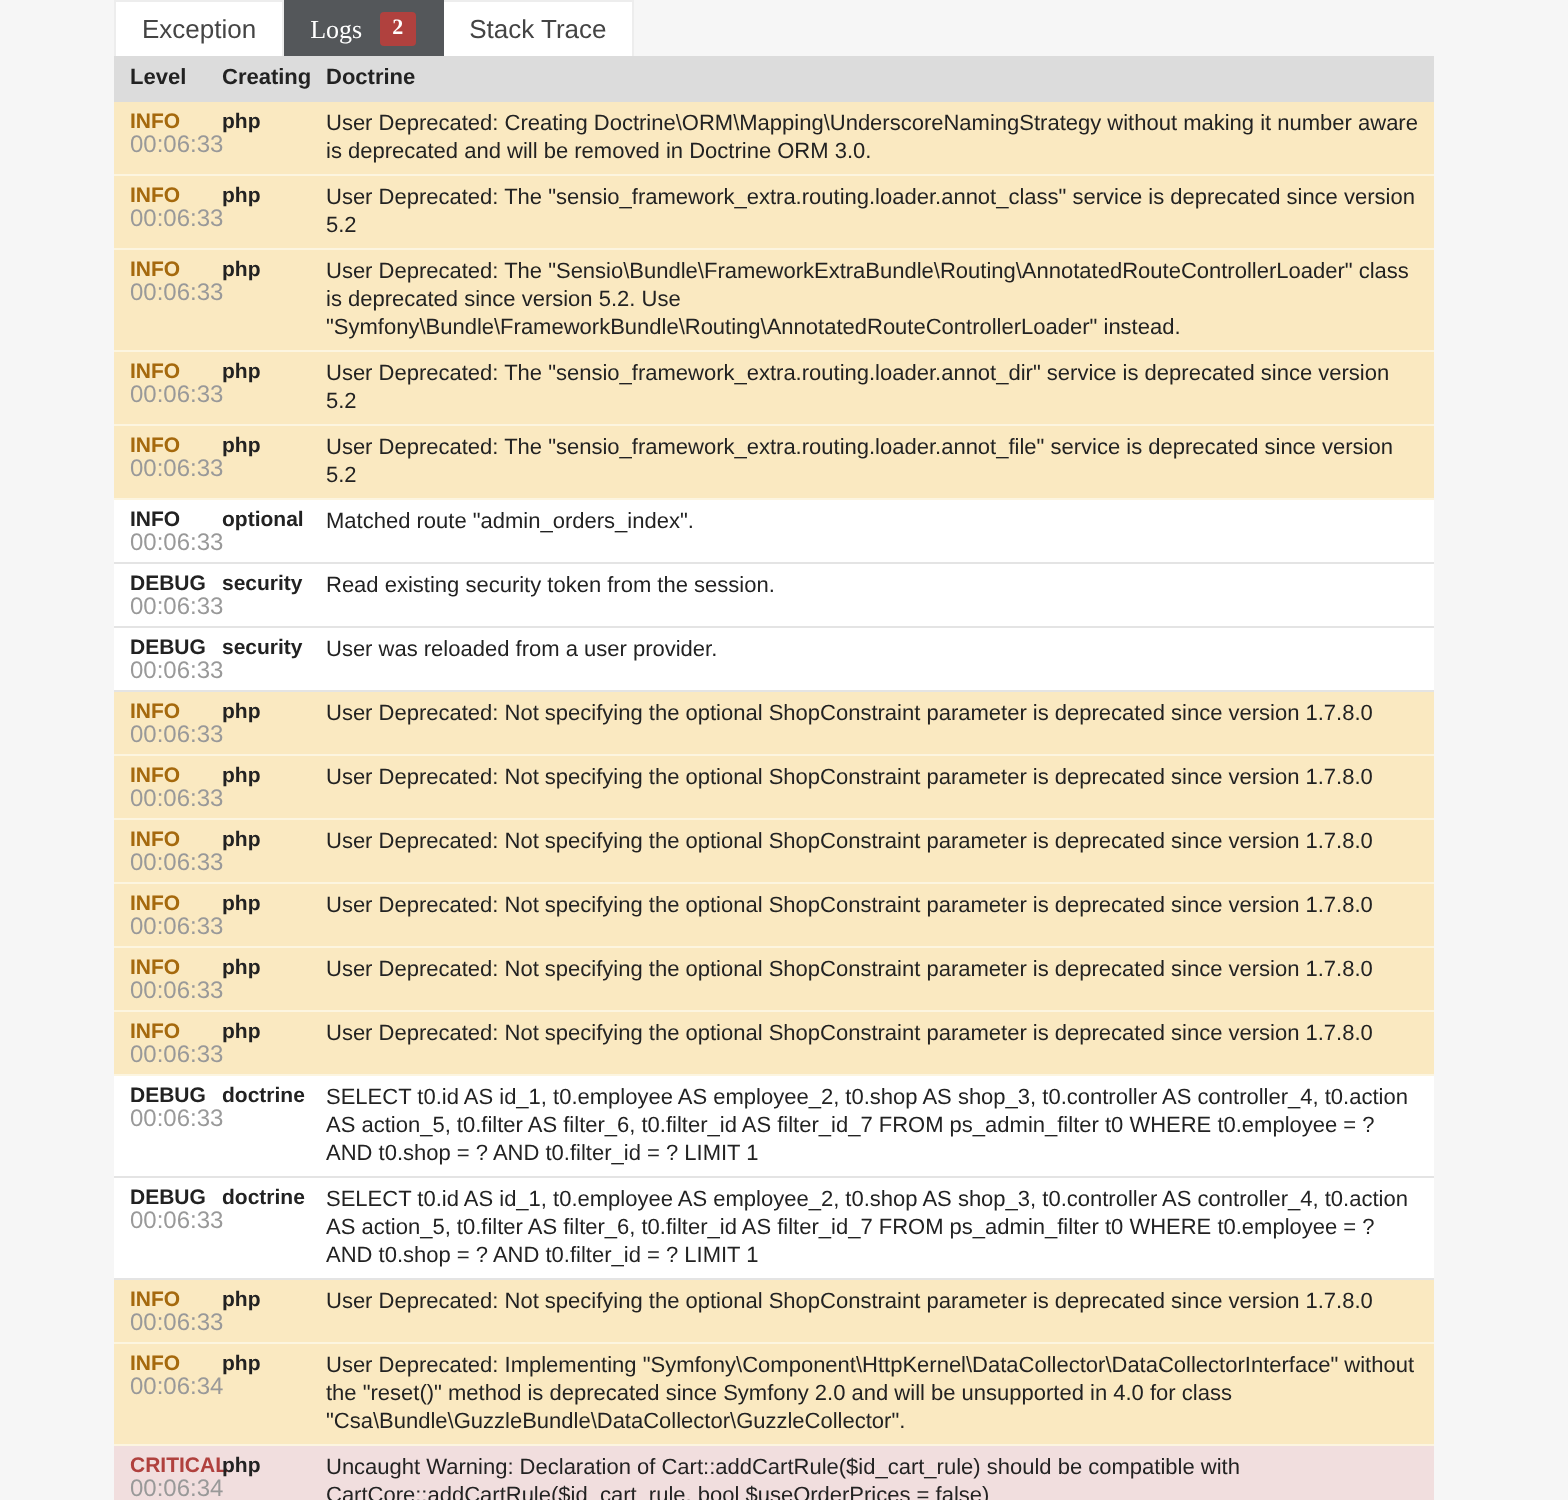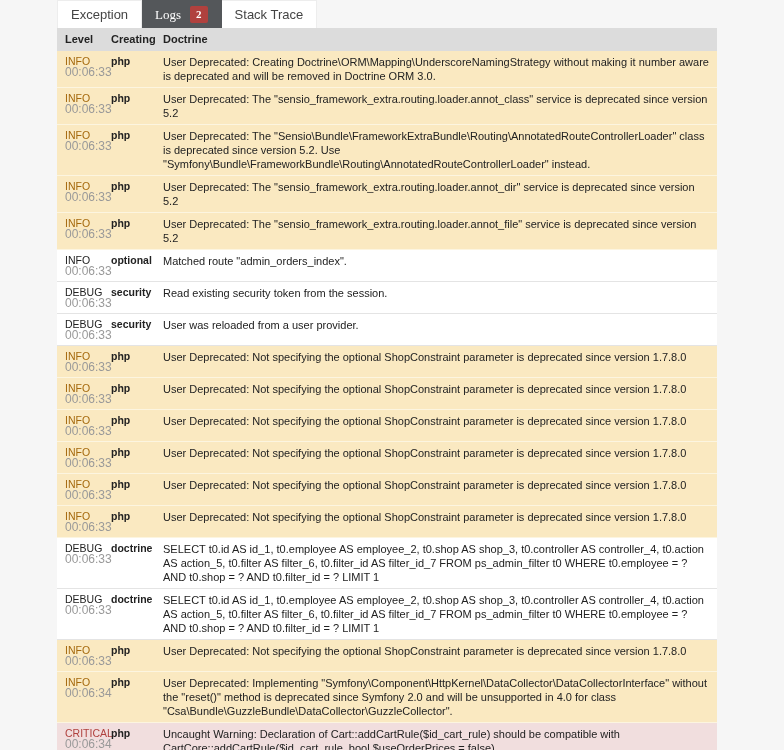--- a/index.html
+++ b/index.html
@@ -28,21 +28,21 @@
   table.log-table { width: 660px; border-collapse: collapse; table-layout: fixed; }
   th {
     background: #DCDCDC; color: #222; text-align: left;
     font-size: 11px; font-weight: bold; padding: 6px 8px; line-height: 11px;
   }
   .col-level { width: 46px; }
   .col-channel { width: 52px; }
   td {
     vertical-align: top; padding: 4px 8px; font-size: 11px; color: #222;
   }
-  .level { display: block; font-weight: normal; font-size: 10.5px; line-height: 12px; }
+  .level { display: block; font-weight: bold; font-size: 10.5px; line-height: 12px; }
   .time { display: block; color: #999; font-size: 12px; line-height: 11px; }
   .cell-channel { font-weight: bold; font-size: 10.5px; line-height: 12px; }
   .cell-message { line-height: 14px; word-wrap: break-word; }
   tr.variant-warning { background: #FAE9C1; }
   tr.variant-warning td { border-bottom: 1px solid #FCF5E0; }
   tr.variant-warning .level { color: #A5690D; }
   tr.variant-normal { background: #FFFFFF; }
   tr.variant-normal td { border-bottom: 1px solid #E4E4E4; }
   tr.variant-normal .level { color: #222; }
   tr.variant-critical { background: #F1DEDE; }

